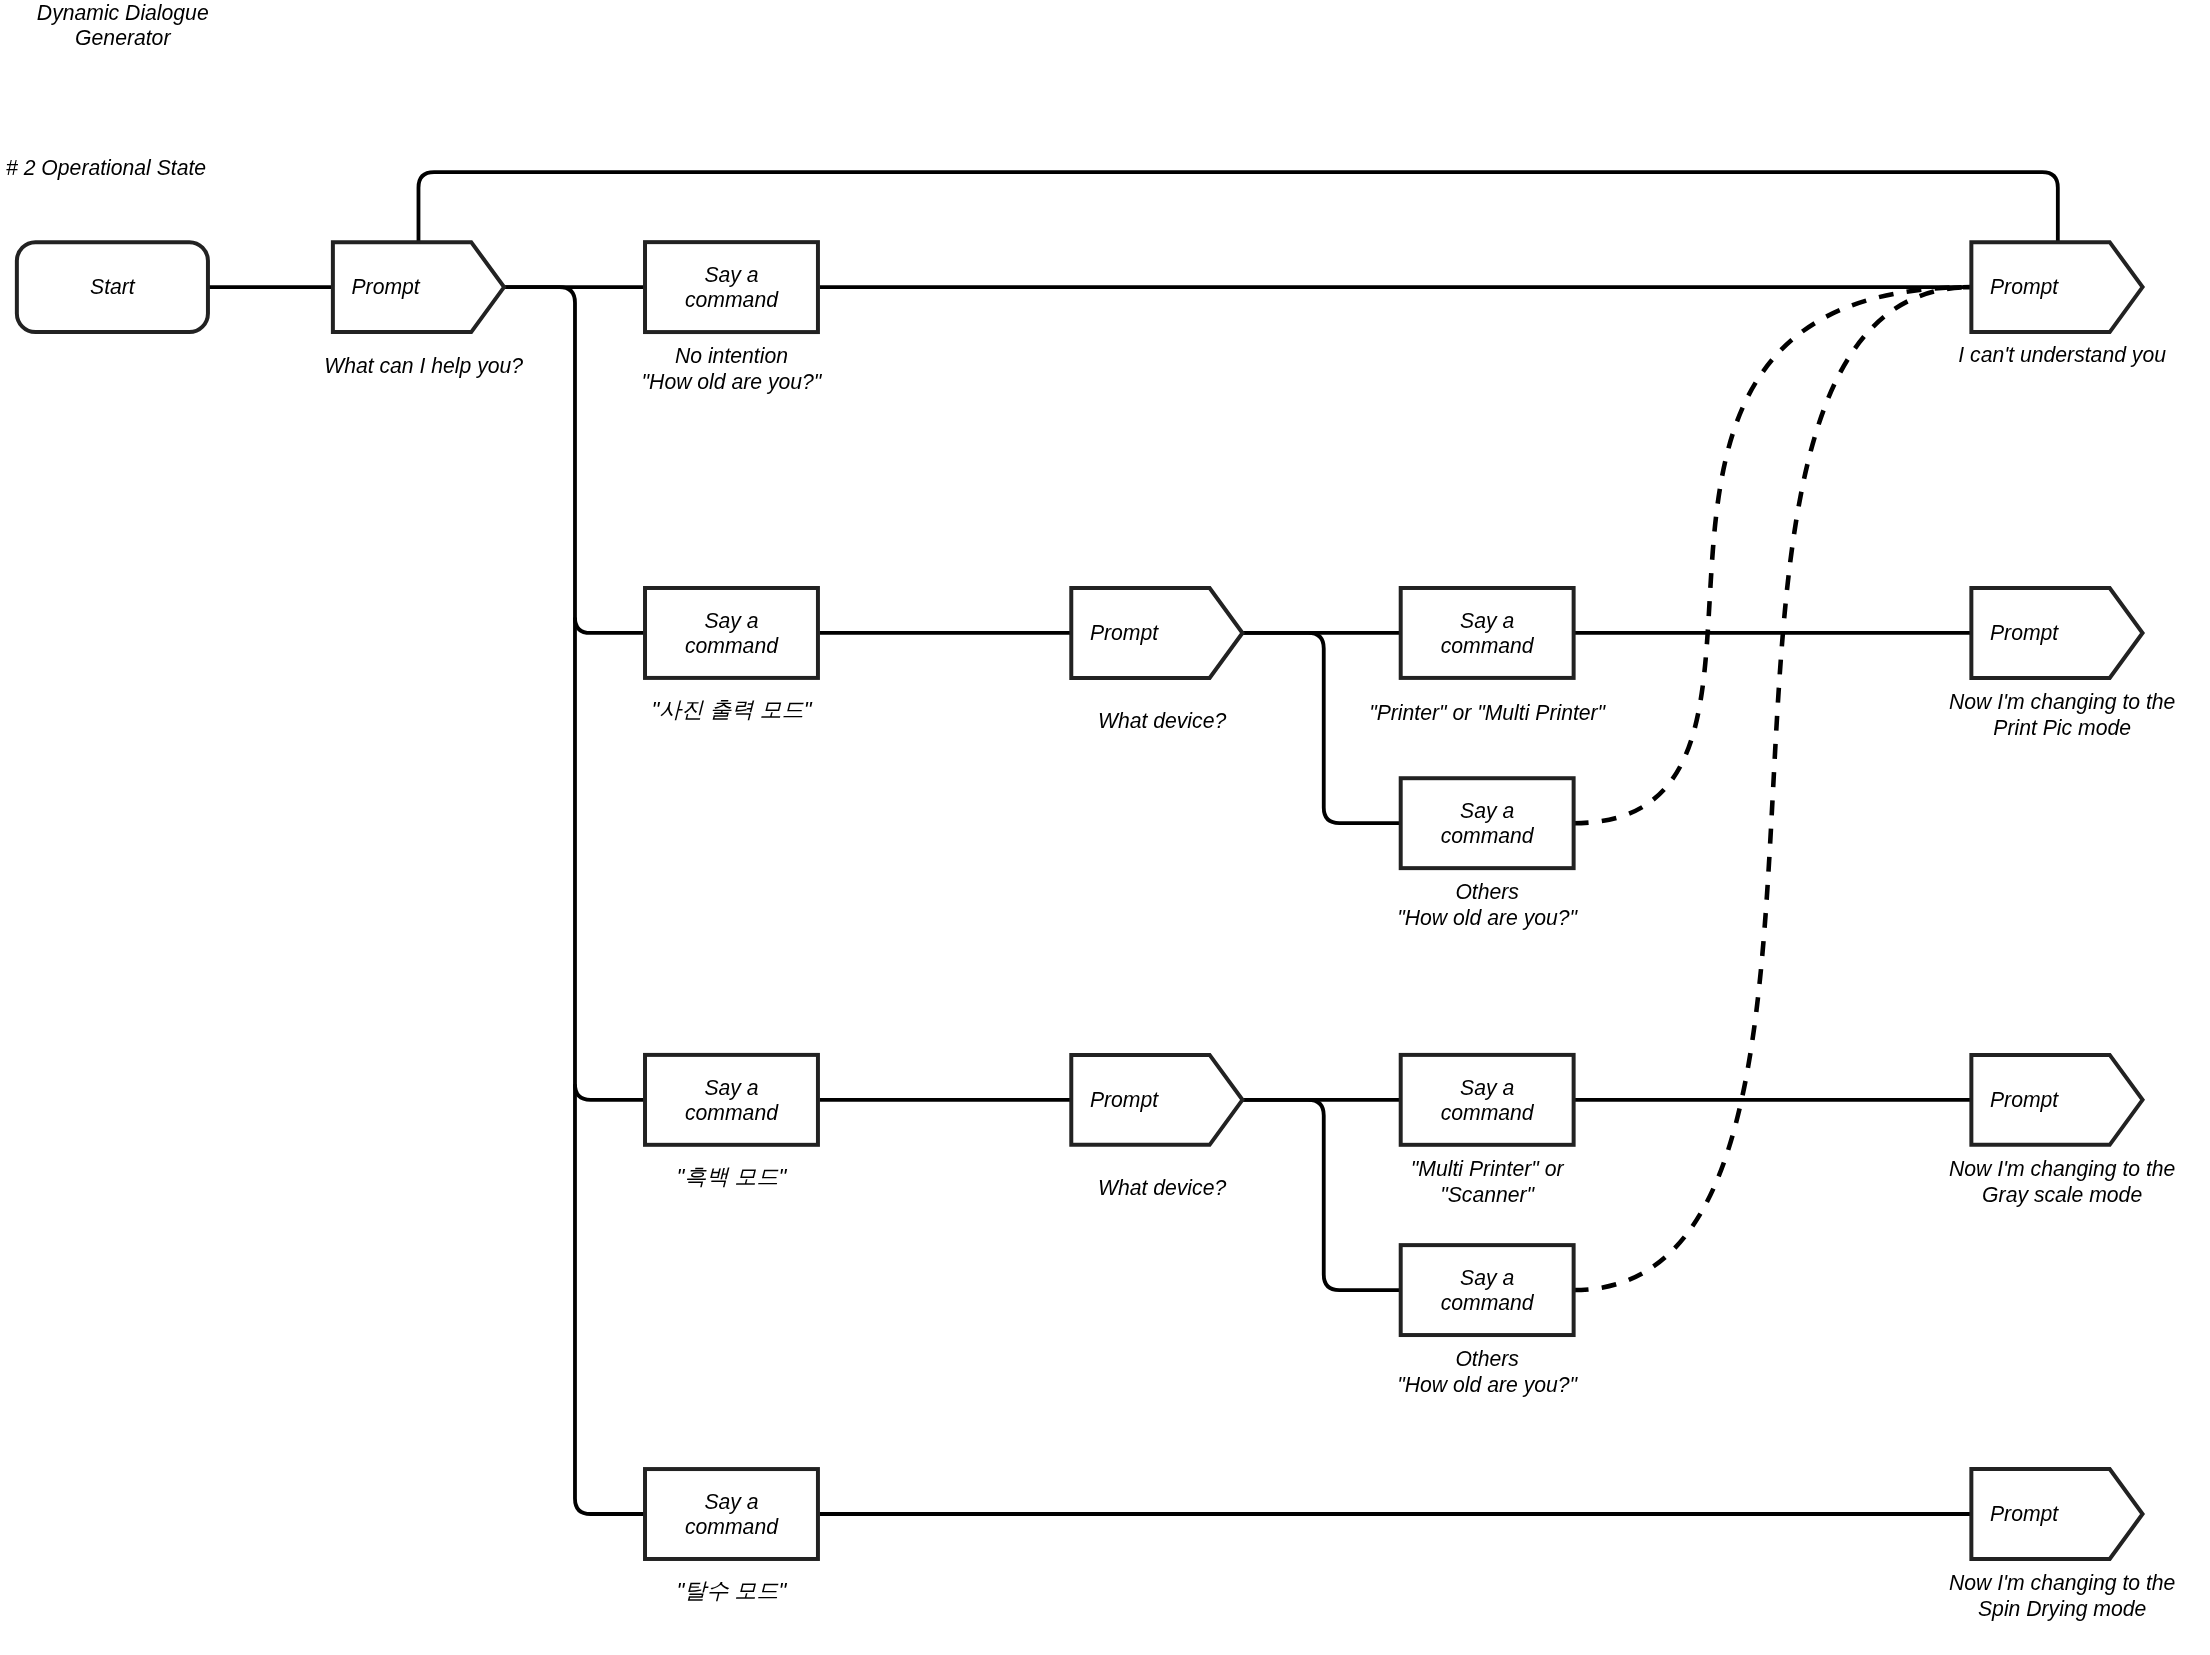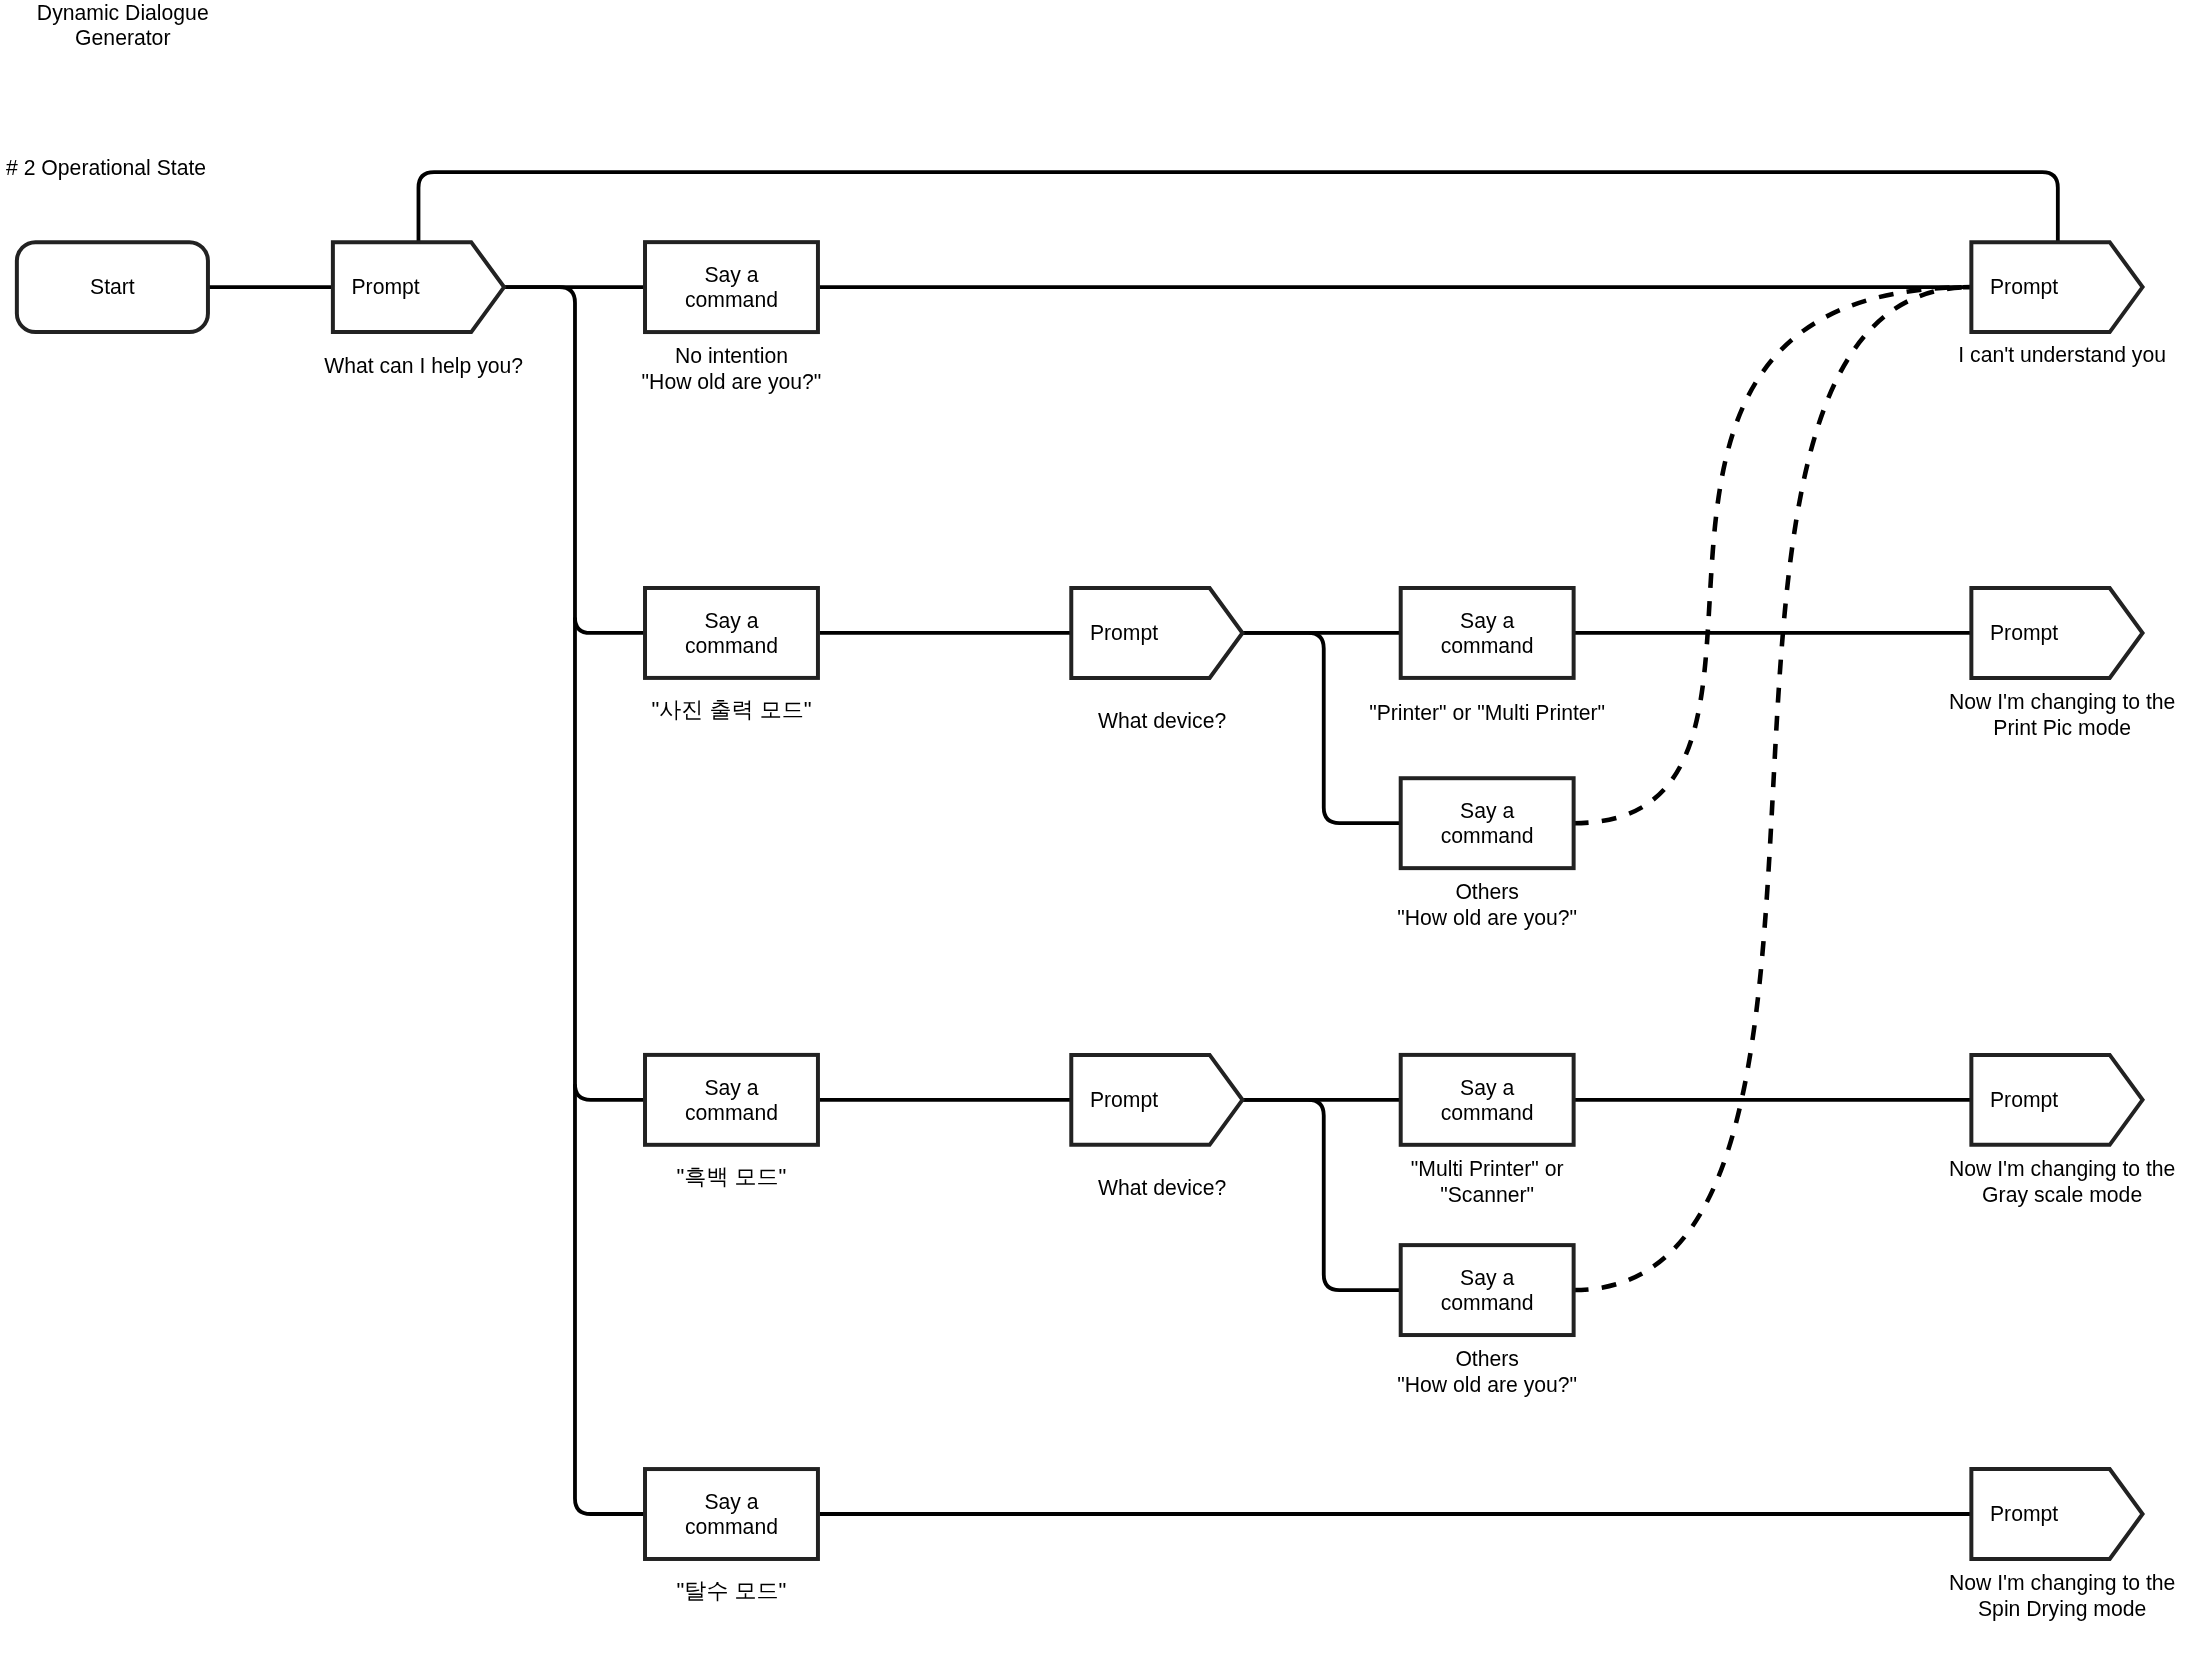--- a/index.html
+++ b/index.html
@@ -1,19 +1,19 @@
 <!DOCTYPE html>
 <html style="font-size:14px"><head>
 <meta charset="utf-8">
 <title>Dynamic Dialogue Generator</title>
 <style>
   html,body{margin:0;padding:0;background:#ffffff;}
   body{width:2210px;height:1655px;overflow:hidden;
        font-family:"Liberation Sans",sans-serif;}
-  #stage{position:relative;width:1823px;height:1655px;background:#ffffff;}
+  #stage{position:relative;width:1823px;height:1655px;background:#ffffff;font-style:italic;}
   #diagram{position:absolute;top:0;left:0;display:block;}
   .shape{fill:#ffffff;stroke:#222222;stroke-width:4.6;stroke-linejoin:miter;}
   .lnk{fill:none;stroke:#000000;stroke-width:4.4;stroke-linecap:butt;}
   .dash{fill:none;stroke:#000000;stroke-width:5.3;stroke-linecap:butt;
         stroke-dasharray:17.2 15.4;}
   text{font-family:"Liberation Sans",sans-serif;fill:#000000;
        white-space:pre;}
   .t-node{font-size:24.5px;}
   .t-cap{font-size:24.5px;}
   .t-cjk{font-size:25.5px;}

